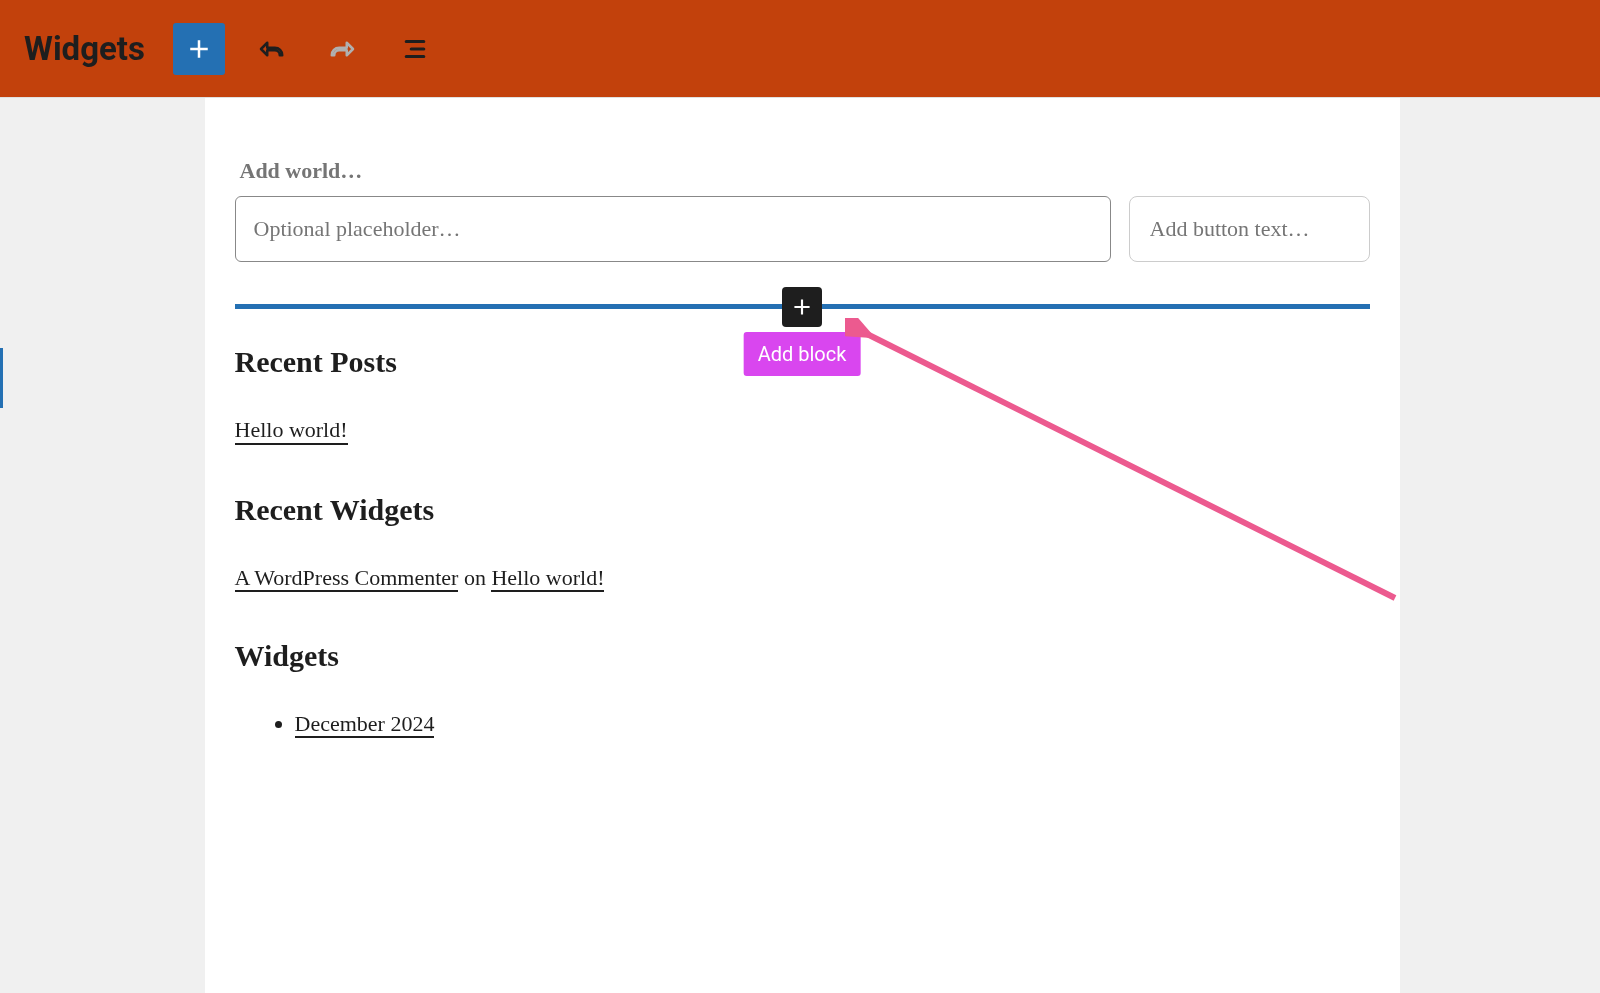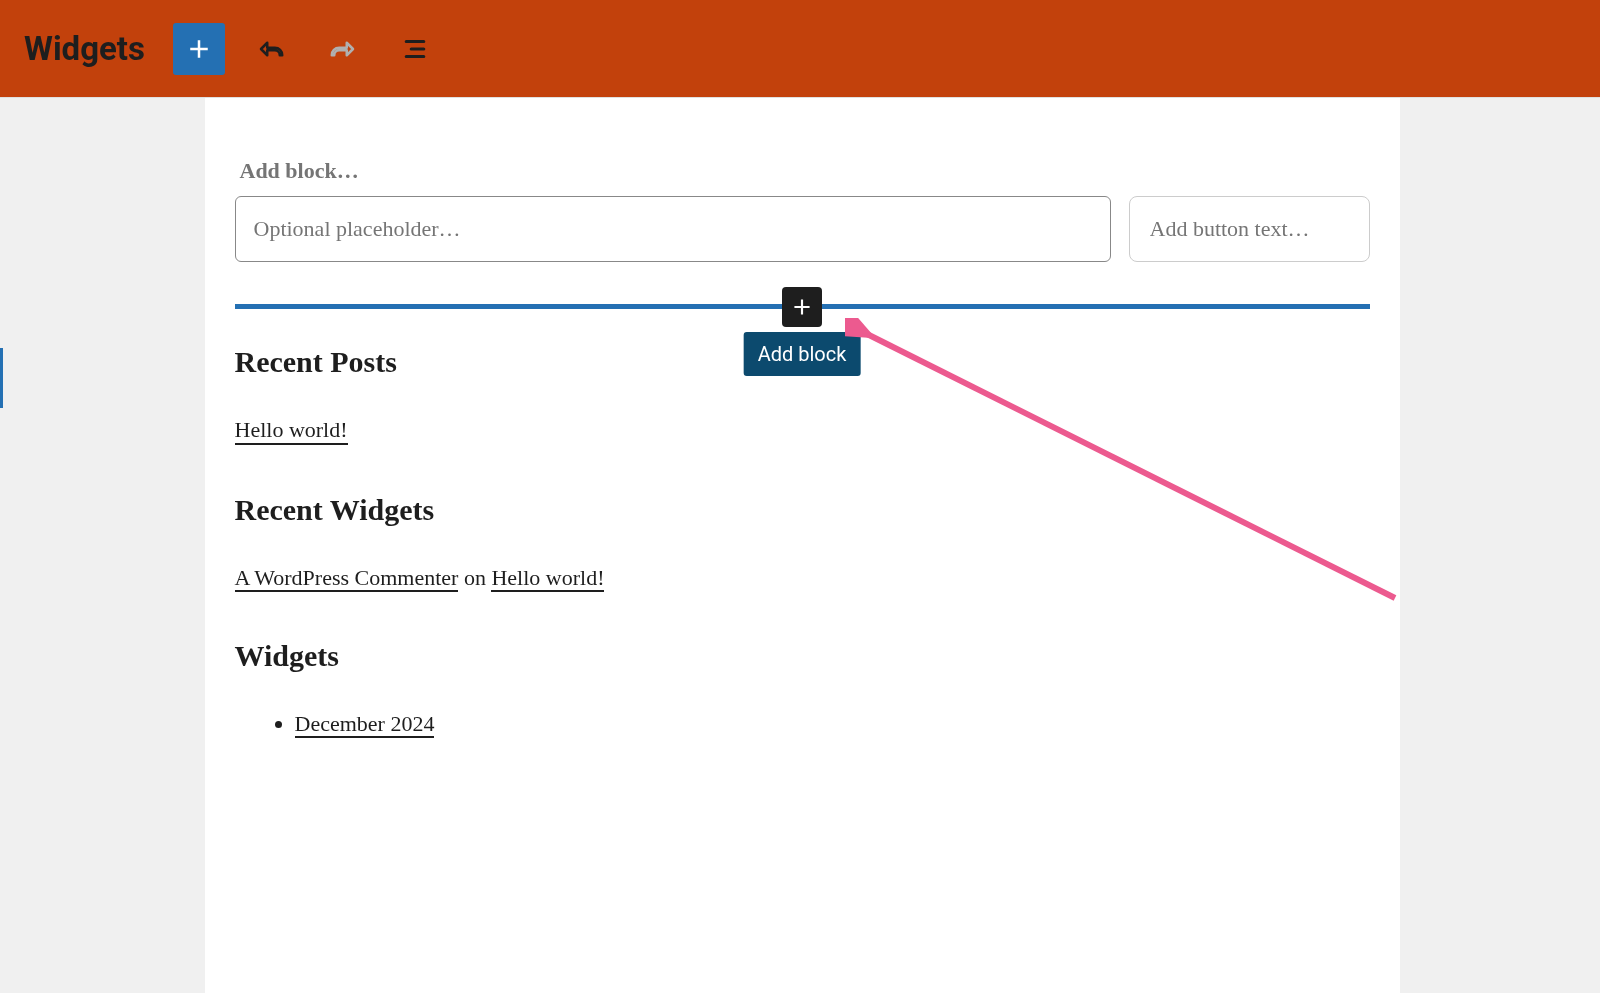--- a/index.html
+++ b/index.html
@@ -135,21 +135,21 @@
     .inserter-button svg {
       width: 26px;
       height: 26px;
       fill: #fff;
     }
     .tooltip {
       position: absolute;
       left: 50%;
       top: 28px;
       transform: translateX(-50%);
-      background: #0c4a6e;
+      background: #d946ef;
       color: #fff;
       padding: 10px 14px;
       font-size: 20px;
       border-radius: 3px;
       white-space: nowrap;
     }
     .widget-heading {
       font-family: Georgia, "Times New Roman", serif;
       font-size: 30px;
       font-weight: 700;
@@ -235,21 +235,21 @@
     <svg viewBox="0 0 24 24">
         <path d="M5 6h14M9 12h10M5 18h14" stroke="#1e1e1e" stroke-width="2.5" stroke-linecap="round" fill="none"></path>
       </svg>
   </button>
 </div>
 
 <div class="content-wrapper">
   <div class="canvas">
     
     <div class="search-section">
-      <div class="add-label">Add block…</div>
+      <div class="add-label">Add world…</div>
       <div class="search-row">
         <input class="search-input" type="text" placeholder="Optional placeholder…" style="">
         <input class="button-text-input" type="text" placeholder="Add button text…" style="">
       </div>
     </div>
 
     <div class="block-inserter">
       <div class="inserter-line"></div>
       <button class="inserter-button">
         <svg viewBox="0 0 24 24">

